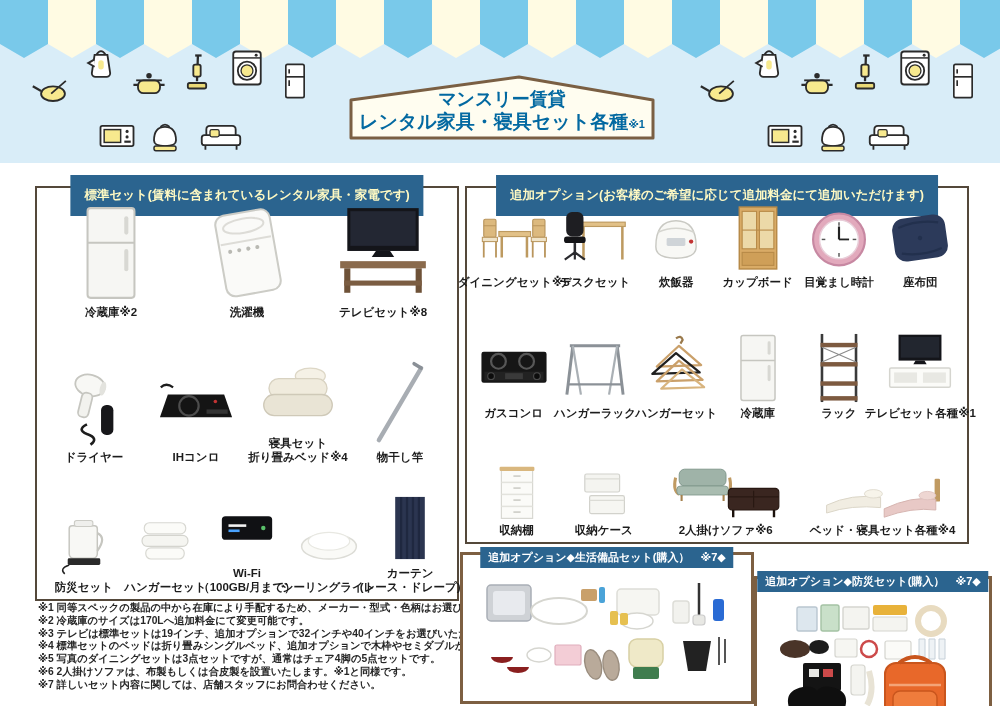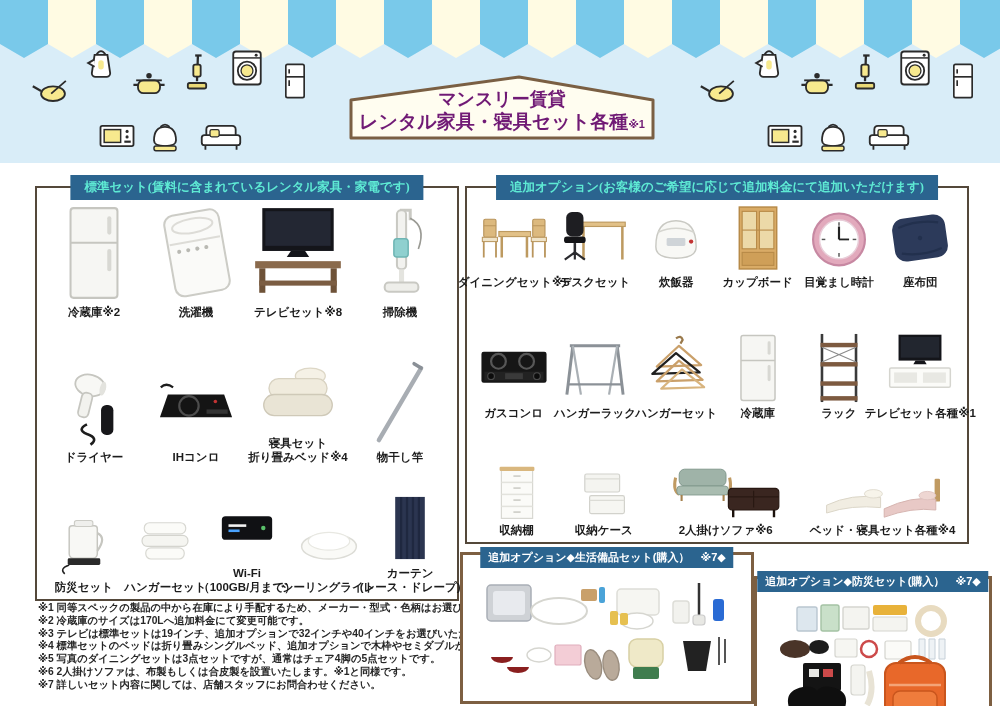--- a/index.html
+++ b/index.html
@@ -19,30 +19,30 @@
   .dicon:nth-child(2){margin-top:-10px;}
   .dicon:nth-child(3){margin-top:10px;}
   .dicon:nth-child(4){margin-top:-2px;}
   .dicon:nth-child(5){margin-top:-6px;width:48px;}
   .dicon:nth-child(6){margin-top:2px;width:40px;height:54px;}
   .dicon:nth-child(9){width:60px;}
 
   
   .plaque{position:absolute;left:347px;top:74px;width:310px;height:68px;}
   .plaque svg{position:absolute;inset:0;width:100%;height:100%;}
-  .plaque-text{position:absolute;inset:6px 0 0 0;display:flex;flex-direction:column;align-items:center;justify-content:center;color:#701a75;font-weight:bold;line-height:1.25;}
+  .plaque-text{position:absolute;inset:6px 0 0 0;display:flex;flex-direction:column;align-items:center;justify-content:center;color:#0369a1;font-weight:bold;line-height:1.25;}
   .plaque-l1{font-size:18px;}
   .plaque-l2{font-size:19px;}
   .plaque-note{font-size:11px;font-weight:bold;}
 
   
   .panel{position:absolute;border:2px solid var(--panel-border,#54483a);background:#fff;}
   .panel-std{left:35px;top:186px;width:420px;height:411px;}
   .panel-opt{left:465px;top:186px;width:500px;height:354px;}
-  .panel-header{position:absolute;top:-13px;left:50%;transform:translateX(-50%);background:var(--header-bar,#2b648f);color:#5eead4;font-weight:bold;font-size:12.5px;padding:4px 14px;white-space:nowrap;letter-spacing:0;font-family:Liberation Serif, serif;}
+  .panel-header{position:absolute;top:-13px;left:50%;transform:translateX(-50%);background:var(--header-bar,#2b648f);color:#fef9c3;font-weight:bold;font-size:12.5px;padding:12px 14px;white-space:nowrap;letter-spacing:0;}
 
   .grid{position:absolute;inset:14px 6px 4px 6px;display:flex;flex-direction:column;justify-content:space-between;}
   .prow{display:flex;justify-content:space-between;}
   .item{flex:1;display:flex;flex-direction:column;justify-content:flex-end;align-items:center;min-width:0;}
   .item.span2{flex:1.8;}
   .photo{width:100%;display:flex;align-items:flex-end;justify-content:center;}
   .photo svg{height:100%;max-width:100%;}
   .plabel{font-size:11.5px;font-weight:bold;color:#1c1c1c;text-align:center;white-space:nowrap;line-height:1.2;margin-top:2px;}
 
   .panel-std .prow-0 .photo{height:102px;}
@@ -513,28 +513,20 @@
             <div class="plabel">洗濯機</div>
           </div>
           <div class="item">
             <div class="photo">
               <svg viewBox="0 0 100 100">
                 <use href="#art-tvset"></use>
               </svg>
             </div>
             <div class="plabel">テレビセット※8</div>
           </div>
-          <div class="item">
-            <div class="photo">
-              <svg viewBox="0 0 100 100">
-                <use href="#art-vacuum"></use>
-              </svg>
-            </div>
-            <div class="plabel">掃除機</div>
-          </div>
         </div>
         <div class="prow prow-1">
           <div class="item">
             <div class="photo">
               <svg viewBox="0 0 100 100">
                 <use href="#art-dryer"></use>
               </svg>
             </div>
             <div class="plabel">ドライヤー</div>
           </div>

